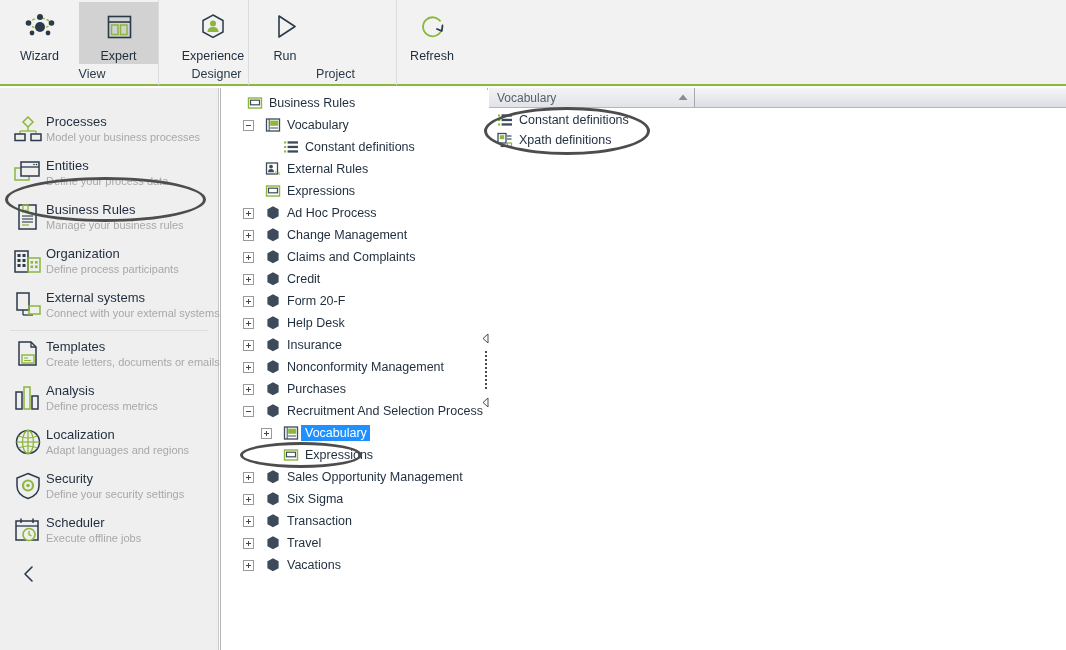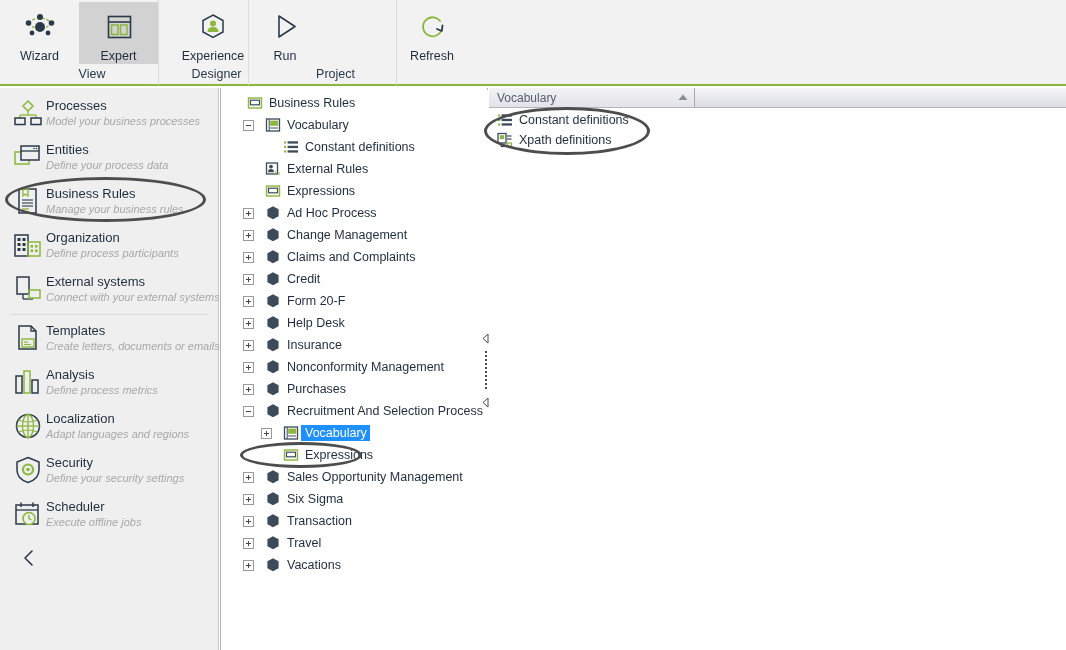--- a/index.html
+++ b/index.html
@@ -42,21 +42,21 @@
     position: absolute; left: 0; top: 88px; width: 219px; height: 562px;
     background: #efefef; border-right: 1px solid #c9c9c9;
   }
   .side-item {
     display: flex; align-items: flex-start; height: 44px; padding-left: 10px; padding-top: 4px;
     cursor: default;
   }
   .side-ico { width: 36px; height: 34px; flex: 0 0 36px; display: flex; align-items: center; justify-content: center; }
   .side-txt { display: flex; flex-direction: column; padding-top: 2px; }
   .side-title { font-size: 13px; color: #1f2d3d; line-height: 16px; }
-  .side-sub { font-size: 11px; color: #a8a8a8; line-height: 15px; white-space: nowrap; font-style: italic; }
+  .side-sub { font-size: 11px; color: #a8a8a8; line-height: 15px; white-space: nowrap; }
   .side-divider { height: 1px; background: #dcdcdc; margin: 2px 10px 2px 10px; }
   .collapse-chevron {
     margin: 12px 0 0 18px; width: 22px; height: 22px;
     display: flex; align-items: center; justify-content: center; cursor: default;
   }
 
   
   .treepanel {
     position: absolute; left: 220px; top: 88px; width: 268px; height: 562px;
     background: #ffffff; border-right: 1px solid #b6b6b6; border-left: 1px solid #b6b6b6;
@@ -187,21 +187,21 @@
           </div>
         </div>
         <div class="rgroup-label"></div>
       </div>
 
     </div>
   </div>
 
   <div class="sidebar">
 
-    <div class="side-item" style="margin-top:4px;">
+    <div class="side-item" style="margin-top:20px;">
       <span class="side-ico">
         <svg width="30" height="30" viewBox="0 0 30 30">
           <path d="M15 3 L20 8 L15 13 L10 8 Z" fill="none" stroke="#8cb63c" stroke-width="1.5"></path>
           <line x1="15" y1="13" x2="15" y2="17" stroke="#8cb63c" stroke-width="1.3"></line>
           <line x1="7" y1="17" x2="23" y2="17" stroke="#8cb63c" stroke-width="1.3"></line>
           <line x1="7" y1="17" x2="7" y2="20" stroke="#8cb63c" stroke-width="1.3"></line>
           <line x1="23" y1="17" x2="23" y2="20" stroke="#8cb63c" stroke-width="1.3"></line>
           <rect x="2" y="20" width="10" height="6.5" fill="none" stroke="#2b3a4a" stroke-width="1.5"></rect>
           <rect x="18" y="20" width="10" height="6.5" fill="none" stroke="#2b3a4a" stroke-width="1.5"></rect>
         </svg>

